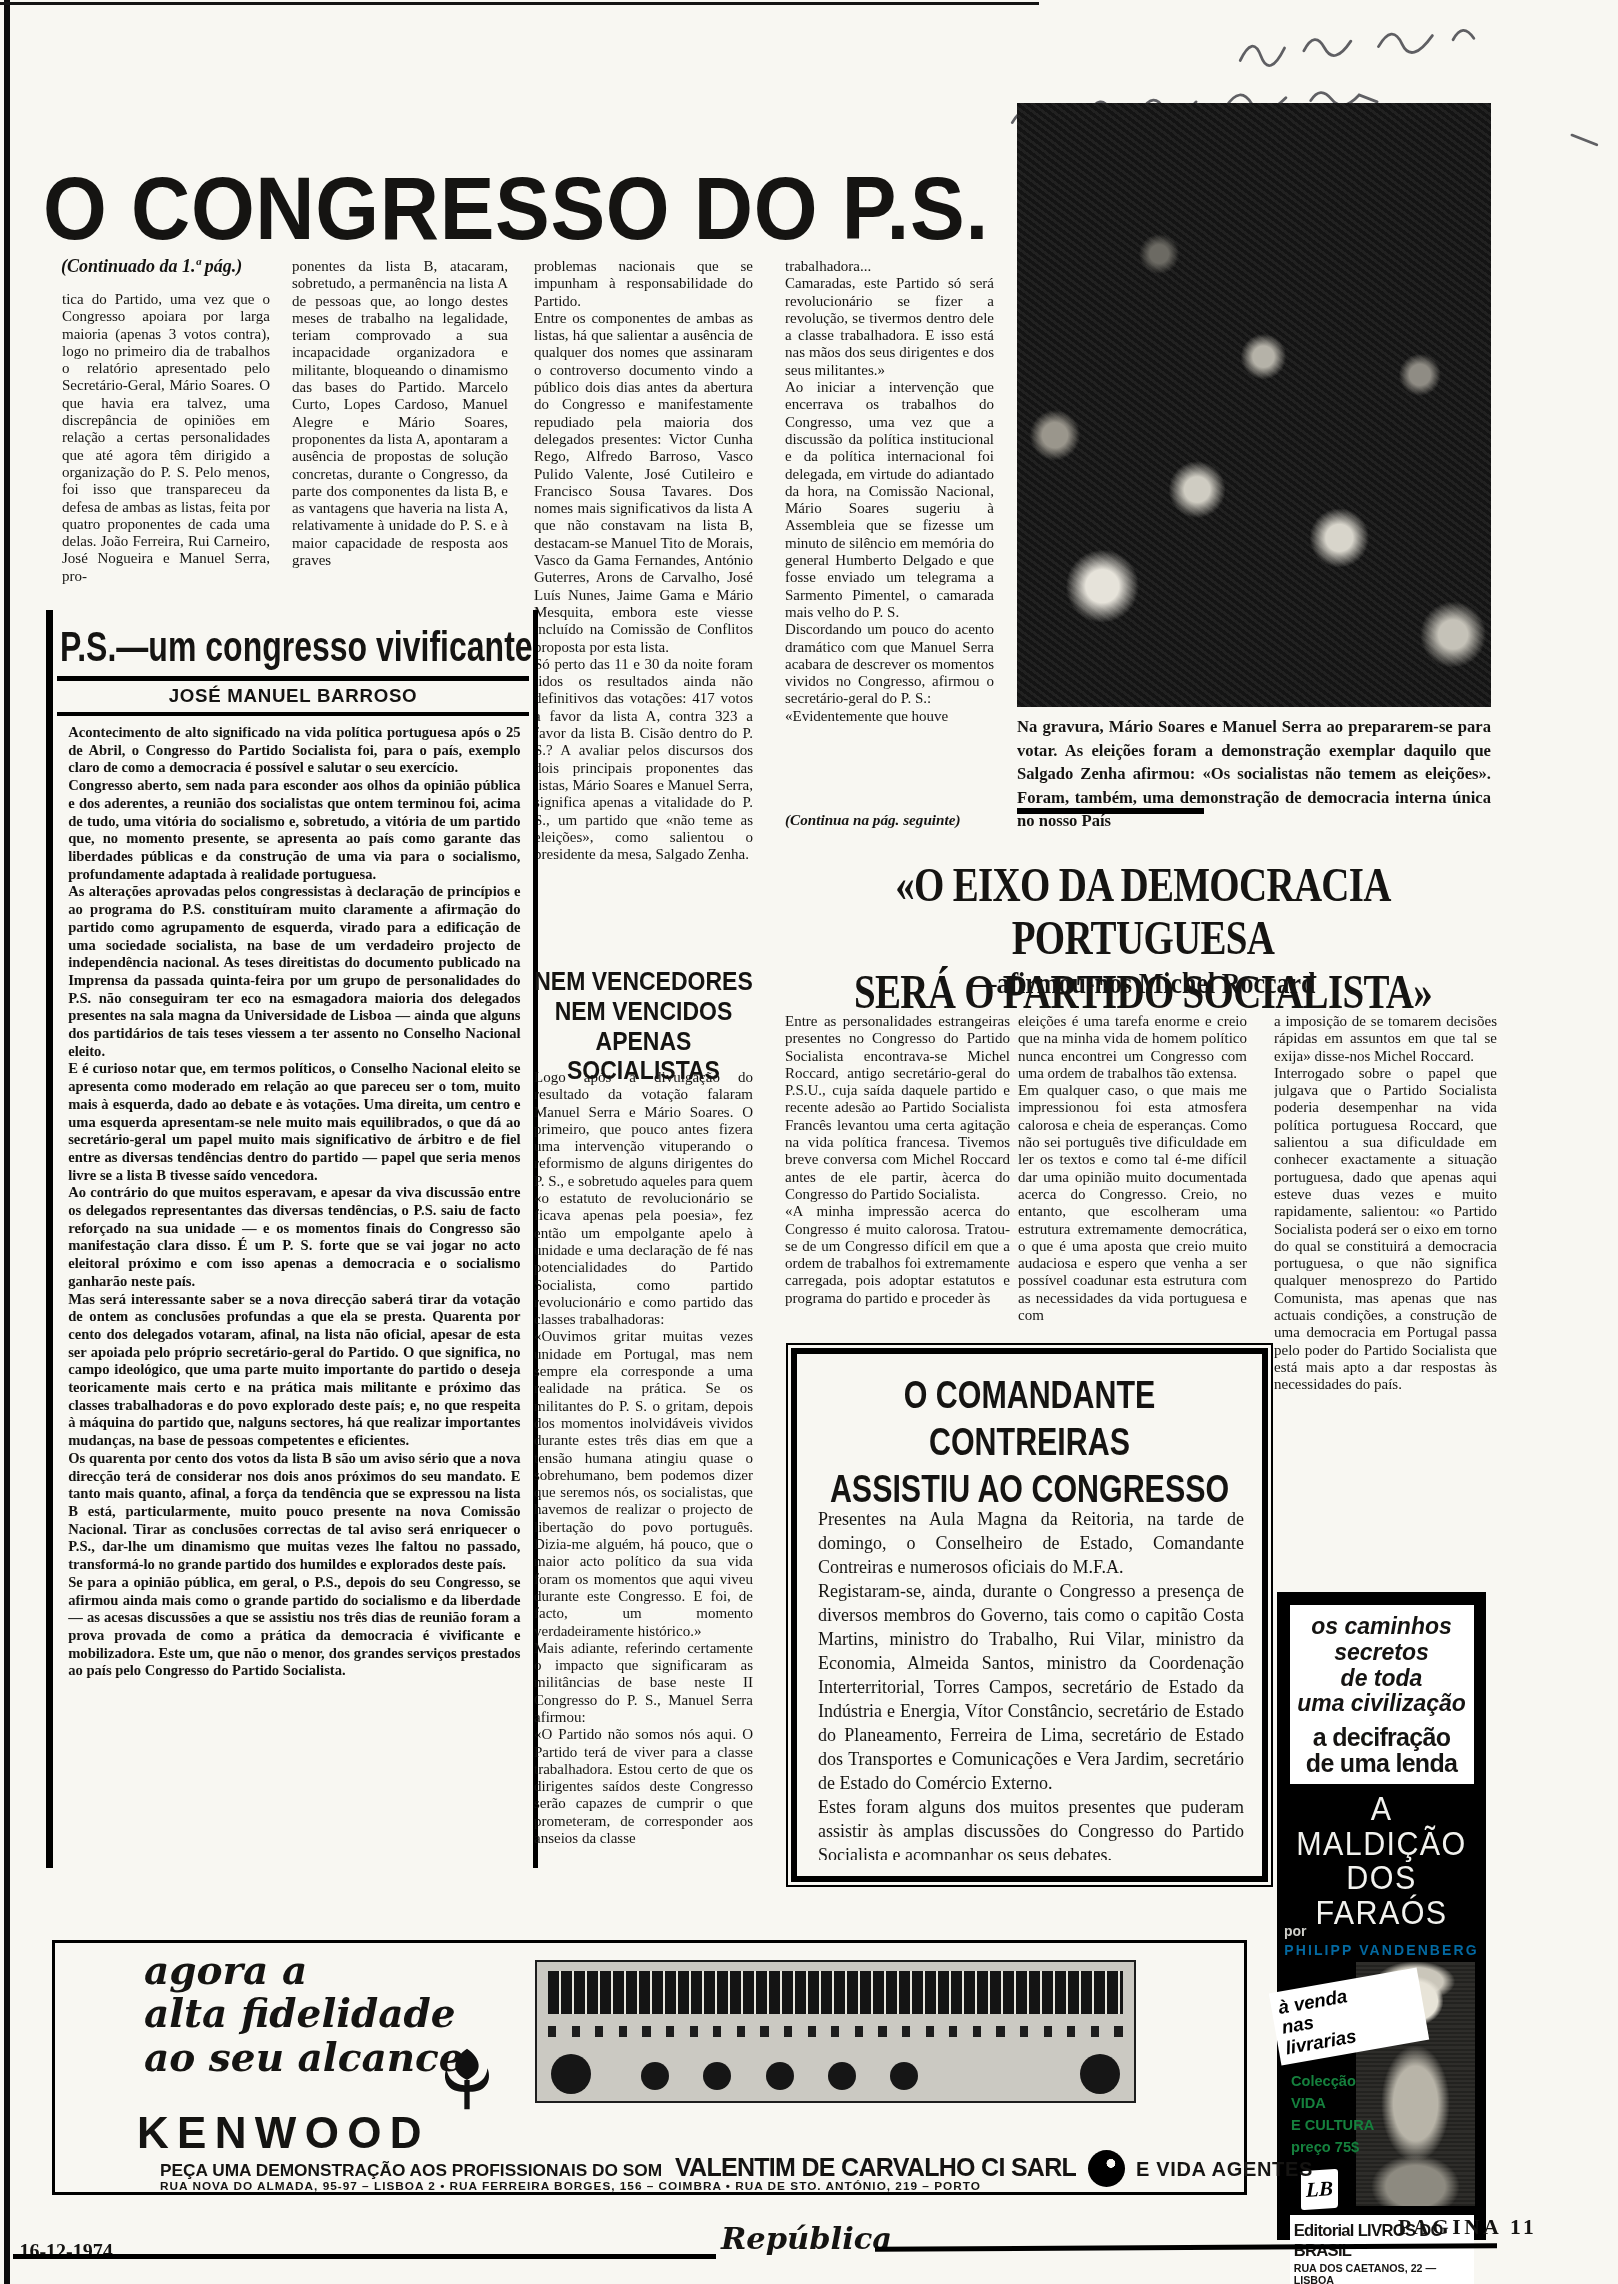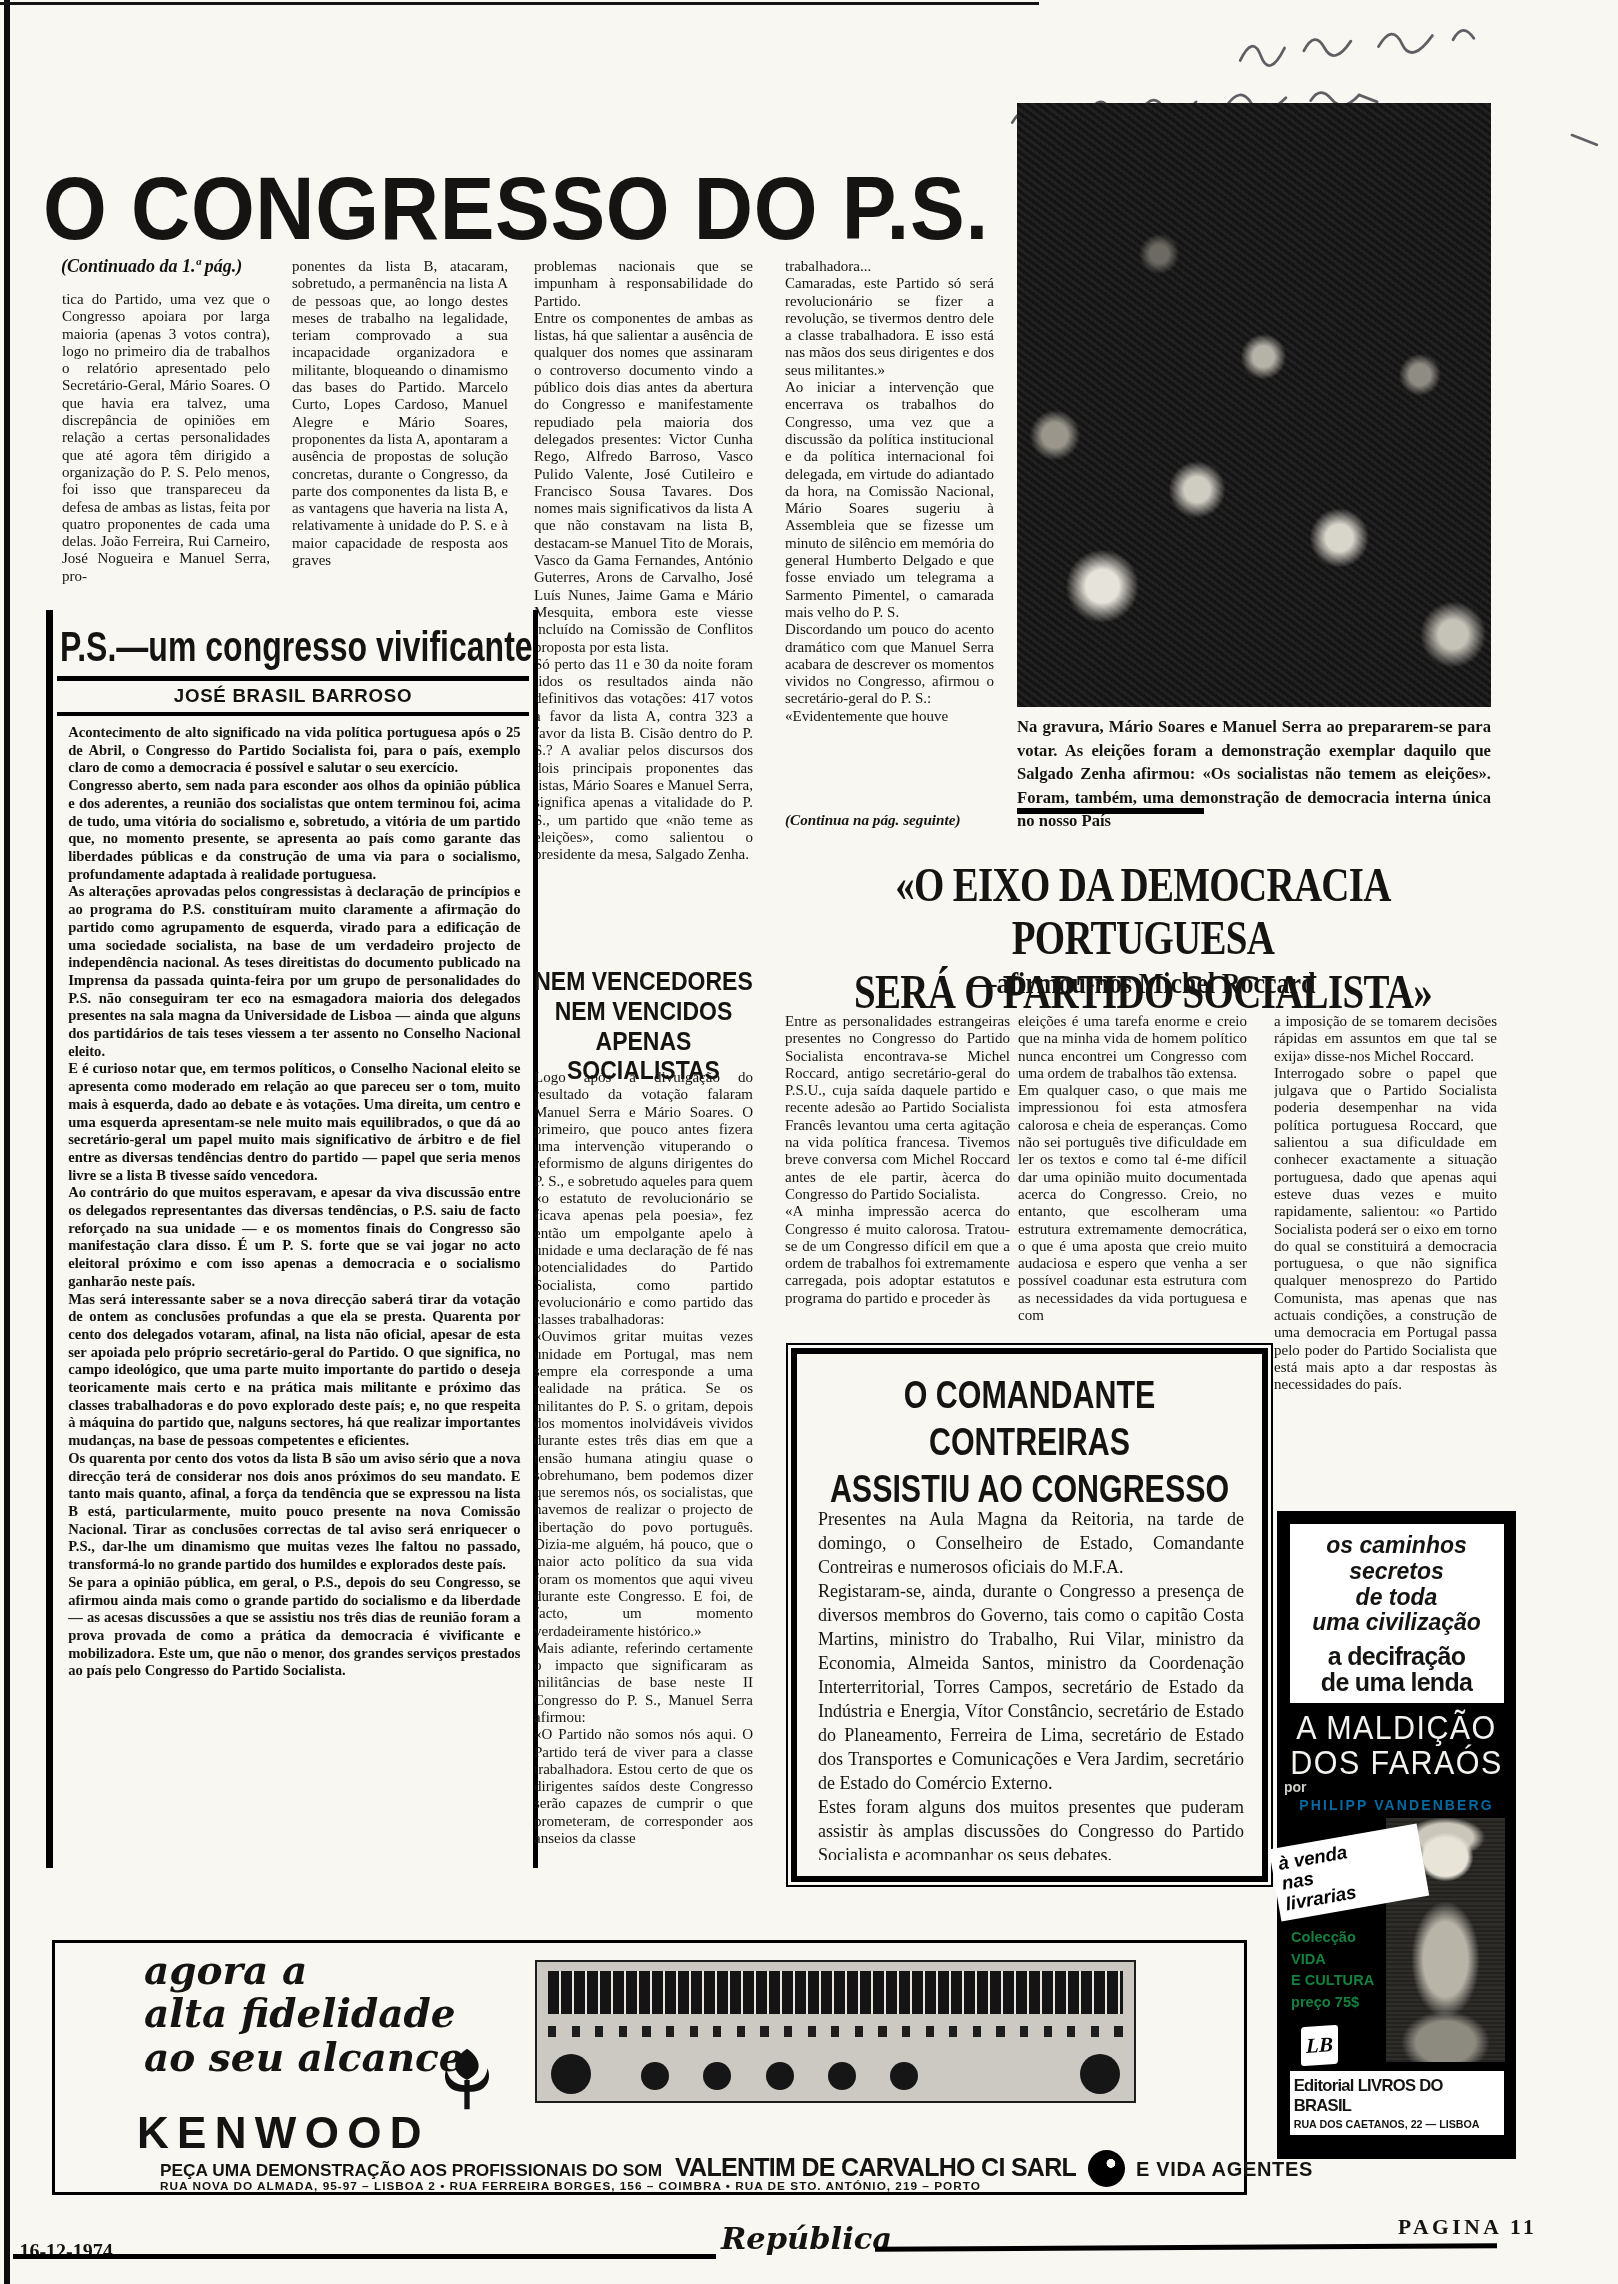--- a/index.html
+++ b/index.html
@@ -55,21 +55,21 @@
   .rc2{left:1018px;top:1013px;width:229px;height:317px;}
   .rc3{left:1274px;top:1013px;width:223px;height:510px;}
   
   .contreiras{left:791px;top:1348px;width:477px;height:534px;border:6.2px solid #000;outline:2.1px solid #000;
               outline-offset:3.5px;background:#f8f7f2;box-sizing:border-box;}
   .ct-title{margin-top:18px;text-align:center;font-family:"Liberation Sans",sans-serif;font-weight:900;
             font-size:32px;line-height:1.22;white-space:pre-line;transform:scale(0.95,1.2);transform-origin:top center;}
   .ct-body{margin:18px 18px 0 21px;font-weight:400;font-size:18px;line-height:24px;text-align:justify;
            white-space:pre-line;height:353px;overflow:hidden;}
   
-  .bookad{left:1277px;top:1511px;width:239px;height:648px;border:7.6px solid #000;background:#000;box-sizing:border-box;
+  .bookad{left:1277px;top:1592px;width:209px;height:648px;border:7.6px solid #000;background:#000;box-sizing:border-box;
           font-family:"Liberation Sans",sans-serif;}
   .bk-top{background:#fff;margin:5.5px;padding:9.7px 2.8px 7px;text-align:center;}
   .bk-ital{font-style:italic;font-weight:700;font-size:23px;line-height:1.12;white-space:pre-line;}
   .bk-bold{font-weight:800;font-size:25px;line-height:1.05;white-space:pre-line;margin-top:7px;letter-spacing:-0.7px;}
   .bk-title{color:#f2f2ee;text-align:center;font-weight:400;font-size:30.5px;line-height:1.04;letter-spacing:1.4px;
             white-space:pre-line;margin-top:7px;transform:scaleY(1.1);transform-origin:top center;}
   .bk-por{color:#cfcfca;font-weight:700;font-size:14px;margin-top:5.5px;}
   .bk-author{color:#0369a1;text-align:center;font-weight:700;font-size:14px;letter-spacing:2.1px;margin-top:2.8px;}
   .bk-mid{position:relative;height:249px;margin-top:4.2px;}
   .bk-sphinx{position:absolute;right:4.2px;top:0;width:119px;height:244px;background-color:#2e2d2a;
@@ -150,21 +150,21 @@
 «Evidentemente que houve</div>
   <div class="abs continua">(Continua na pág. seguinte)</div>
 
   <div class="abs photo"></div>
   <div class="abs caption">Na gravura, Mário Soares e Manuel Serra ao prepararem-se para votar. As eleições foram a demonstração exemplar daquilo que Salgado Zenha afirmou: «Os socialistas não temem as eleições». Foram, também, uma demonstração de democracia interna única no nosso País</div>
   <div class="abs cap-rule"></div>
 
   <div class="abs barroso">
     <div class="b-title">P.S.—um congresso vivificante</div>
     <div class="b-rule1"></div>
-    <div class="b-byline">JOSÉ BRASIL BARROSO</div>
+    <div class="b-byline">JOSÉ MANUEL BARROSO</div>
     <div class="b-rule2"></div>
     <div class="b-body">Acontecimento de alto significado na vida política portuguesa após o 25 de Abril, o Congresso do Partido Socialista foi, para o país, exemplo claro de como a democracia é possível e salutar o seu exercício.
 Congresso aberto, sem nada para esconder aos olhos da opinião pública e dos aderentes, a reunião dos socialistas que ontem terminou foi, acima de tudo, uma vitória do socialismo e, sobretudo, a vitória de um partido que, no momento presente, se apresenta ao país como garante das liberdades públicas e da construção de uma via para o socialismo, profundamente adaptada à realidade portuguesa.
 As alterações aprovadas pelos congressistas à declaração de princípios e ao programa do P.S. constituíram muito claramente a afirmação do partido como agrupamento de esquerda, virado para a edificação de uma sociedade socialista, na base de um verdadeiro projecto de independência nacional. As teses direitistas do documento publicado na Imprensa da passada quinta-feira por um grupo de personalidades do P.S. não conseguiram ter eco na esmagadora maioria dos delegados presentes na sala magna da Universidade de Lisboa — ainda que alguns dos partidários de tais teses viessem a ter assento no Conselho Nacional eleito.
 E é curioso notar que, em termos políticos, o Conselho Nacional eleito se apresenta como moderado em relação ao que pareceu ser o tom, muito mais à esquerda, dado ao debate e às votações. Uma direita, um centro e uma esquerda apresentam-se nele muito mais equilibrados, o que dá ao secretário-geral um papel muito mais significativo de árbitro e de fiel entre as diversas tendências dentro do partido — papel que seria menos livre se a lista B tivesse saído vencedora.
 Ao contrário do que muitos esperavam, e apesar da viva discussão entre os delegados representantes das diversas tendências, o P.S. saiu de facto reforçado na sua unidade — e os momentos finais do Congresso são manifestação clara disso. É um P. S. forte que se vai jogar no acto eleitoral próximo e com isso apenas a democracia e o socialismo ganharão neste país.
 Mas será interessante saber se a nova direcção saberá tirar da votação de ontem as conclusões profundas a que ela se presta. Quarenta por cento dos delegados votaram, afinal, na lista não oficial, apesar de esta ser apoiada pelo próprio secretário-geral do Partido. O que significa, no campo ideológico, que uma parte muito importante do partido o deseja teoricamente mais certo e na prática mais militante e próximo das classes trabalhadoras e do povo explorado deste país; e, no que respeita à máquina do partido que, nalguns sectores, há que realizar importantes mudanças, na base de pessoas competentes e eficientes.
 Os quarenta por cento dos votos da lista B são um aviso sério que a nova direcção terá de considerar nos dois anos próximos do seu mandato. E tanto mais quanto, afinal, a força da tendência que se expressou na lista B está, particularmente, muito pouco presente na nova Comissão Nacional. Tirar as conclusões correctas de tal aviso será enriquecer o P.S., dar-lhe um dinamismo que muitas vezes lhe faltou no passado, transformá-lo no grande partido dos humildes e explorados deste país.
 Se para a opinião pública, em geral, o P.S., depois do seu Congresso, se afirmou ainda mais como o grande partido do socialismo e da liberdade — as acesas discussões a que se assistiu nos três dias de reunião foram a prova provada de como a prática da democracia é vivificante e mobilizadora. Este um, que não o menor, dos grandes serviços prestados ao país pelo Congresso do Partido Socialista.</div>
   </div>

